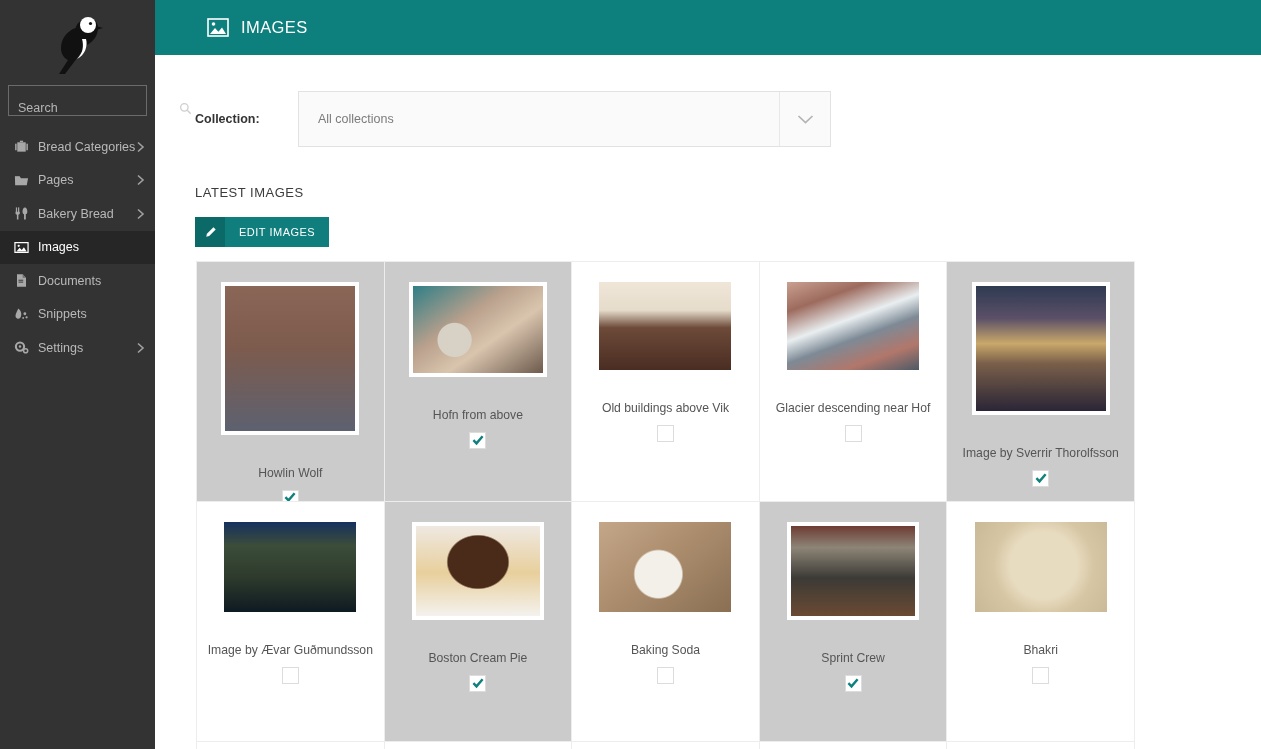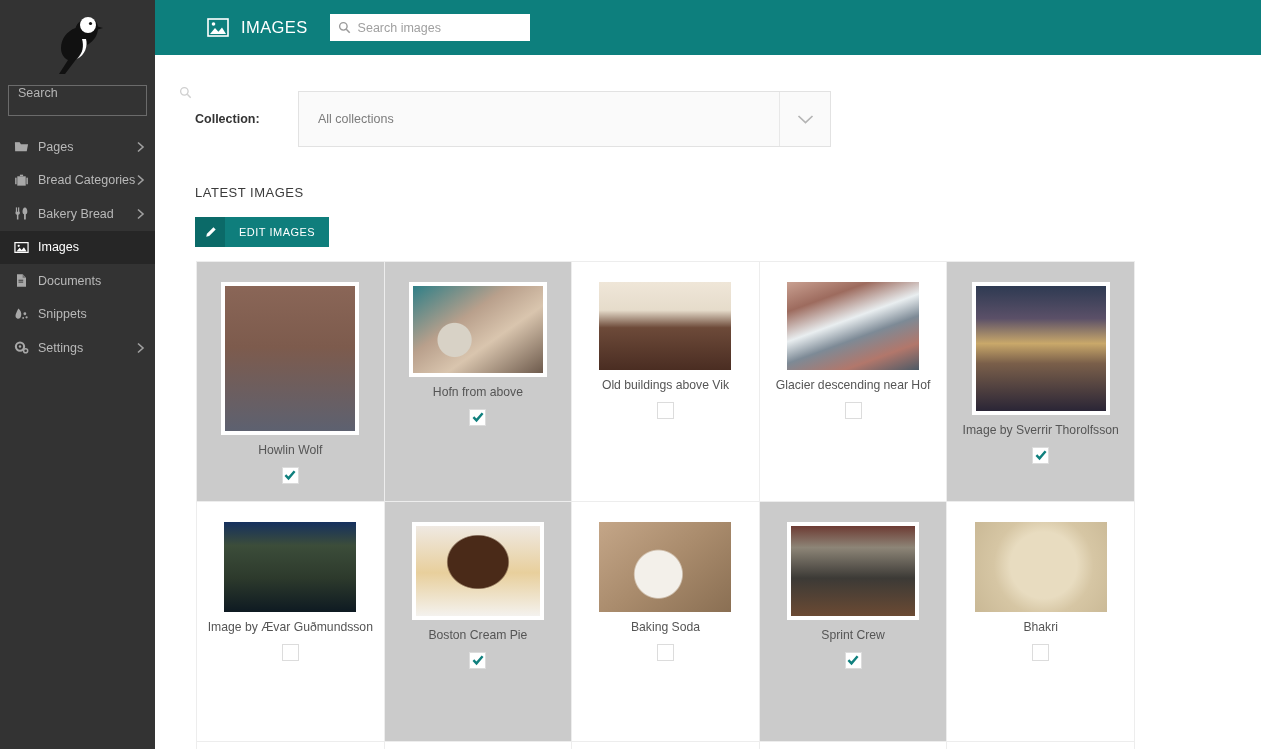--- a/index.html
+++ b/index.html
@@ -21,21 +21,21 @@
   .logo-wrap {
     height: 85px;
     display: flex; align-items: center; justify-content: center;
   }
   .logo-bird { width: 54px; height: 62px; display: block; }
 
   .side-search {
     margin: 0 8px 14px 8px;
     height: 31px;
     border: 1px solid #6b6b6b;
-    display: flex; align-items: flex-start;
+    display: flex; align-items: flex-end;
     padding: 0 9px;
     background: transparent;
   }
   .side-search input {
     flex: 1;
     background: transparent; border: none; outline: none;
     color: #c9c9c9; font-size: 12.5px;
     font-family: "Liberation Sans", sans-serif;
   }
   .side-search input::placeholder { color: #b5b5b5; }
@@ -201,21 +201,21 @@
     display: flex; align-items: center; justify-content: center;
   }
   .card:not(.selected) .thumb-frame { padding: 0; background: transparent; }
   .thumb {
     display: block;
     background: #ddd;
     overflow: hidden;
     position: relative;
   }
   .cap {
-    margin-top: 8px;
+    margin-top: 31px;
     font-size: 12.2px; color: #555;
     text-align: left; line-height: 1.2;
     max-width: 175px;
   }
   .cbx {
     margin-top: 9px;
     width: 17px; height: 17px;
     border: 1px solid #dcdcdc;
     background: #ffffff;
     display: flex; align-items: center; justify-content: center;
@@ -244,40 +244,40 @@
       <circle cx="6.6" cy="6.6" r="4.6" fill="none" stroke="#cfcfcf" stroke-width="1.6"></circle>
       <line x1="10.2" y1="10.2" x2="14.4" y2="14.4" stroke="#cfcfcf" stroke-width="1.8"></line>
     </svg>
   </div>
 
   <nav class="nav">
 
     <div class="nav-item">
       <span class="nav-icon">
         <svg viewBox="0 0 16 16">
-            <path d="M1 4h5l1.4 1.6H15L13.6 13H1.2z" fill="#a8a8a8"></path>
-            <path d="M1 3.4h5L7 5H1z" fill="#a8a8a8"></path>
-          </svg>
-      </span>
-      <span class="nav-label">Pages</span>
-      <svg class="nav-chev" viewBox="0 0 9 12">
-        <polyline points="2,1.5 7,6 2,10.5" fill="none" stroke="#b3b3b3" stroke-width="1.6"></polyline>
-      </svg>
-    </div>
-
-    <div class="nav-item">
-      <span class="nav-icon">
-        <svg viewBox="0 0 16 16">
             <rect x="3.5" y="3.5" width="9" height="10" fill="#a8a8a8"></rect>
             <rect x="1.2" y="5" width="1.6" height="7" fill="#a8a8a8"></rect>
             <rect x="13.2" y="5" width="1.6" height="7" fill="#a8a8a8"></rect>
             <rect x="6.3" y="1.8" width="3.4" height="1.5" fill="#a8a8a8"></rect>
           </svg>
       </span>
       <span class="nav-label">Bread Categories</span>
+      <svg class="nav-chev" viewBox="0 0 9 12">
+        <polyline points="2,1.5 7,6 2,10.5" fill="none" stroke="#b3b3b3" stroke-width="1.6"></polyline>
+      </svg>
+    </div>
+
+    <div class="nav-item">
+      <span class="nav-icon">
+        <svg viewBox="0 0 16 16">
+            <path d="M1 4h5l1.4 1.6H15L13.6 13H1.2z" fill="#a8a8a8"></path>
+            <path d="M1 3.4h5L7 5H1z" fill="#a8a8a8"></path>
+          </svg>
+      </span>
+      <span class="nav-label">Pages</span>
       <svg class="nav-chev" viewBox="0 0 9 12">
         <polyline points="2,1.5 7,6 2,10.5" fill="none" stroke="#b3b3b3" stroke-width="1.6"></polyline>
       </svg>
     </div>
 
     <div class="nav-item">
       <span class="nav-icon">
         <svg viewBox="0 0 16 16">
           <rect x="2" y="1.5" width="1.3" height="5" fill="#a8a8a8"></rect>
           <rect x="4.3" y="1.5" width="1.3" height="5" fill="#a8a8a8"></rect>
@@ -347,27 +347,20 @@
 <div class="main">
 
   <header class="topbar">
     <div class="topbar-left">
       <svg class="tb-icon" viewBox="0 0 22 19">
         <rect x="1" y="1" width="20" height="17" fill="none" stroke="#fff" stroke-width="1.6"></rect>
         <circle cx="6.5" cy="6" r="1.8" fill="#fff"></circle>
         <path d="M3 16l5-6 3.4 3.8L15 9.5l4 6.5z" fill="#fff"></path>
       </svg>
       <span class="tb-title">IMAGES</span>
-      <div class="tb-search">
-        <svg class="mag2" viewBox="0 0 16 16">
-          <circle cx="6.6" cy="6.6" r="4.6" fill="none" stroke="#9a9a9a" stroke-width="1.7"></circle>
-          <line x1="10.2" y1="10.2" x2="14.4" y2="14.4" stroke="#9a9a9a" stroke-width="1.9"></line>
-        </svg>
-        <input type="text" placeholder="Search images" style="">
-      </div>
     </div>
 
   </header>
 
   <div class="content">
 
     <div class="collection-row">
       <span class="collection-label">Collection:</span>
       <div class="select-wrap">
         <span class="select-value">All collections</span>

